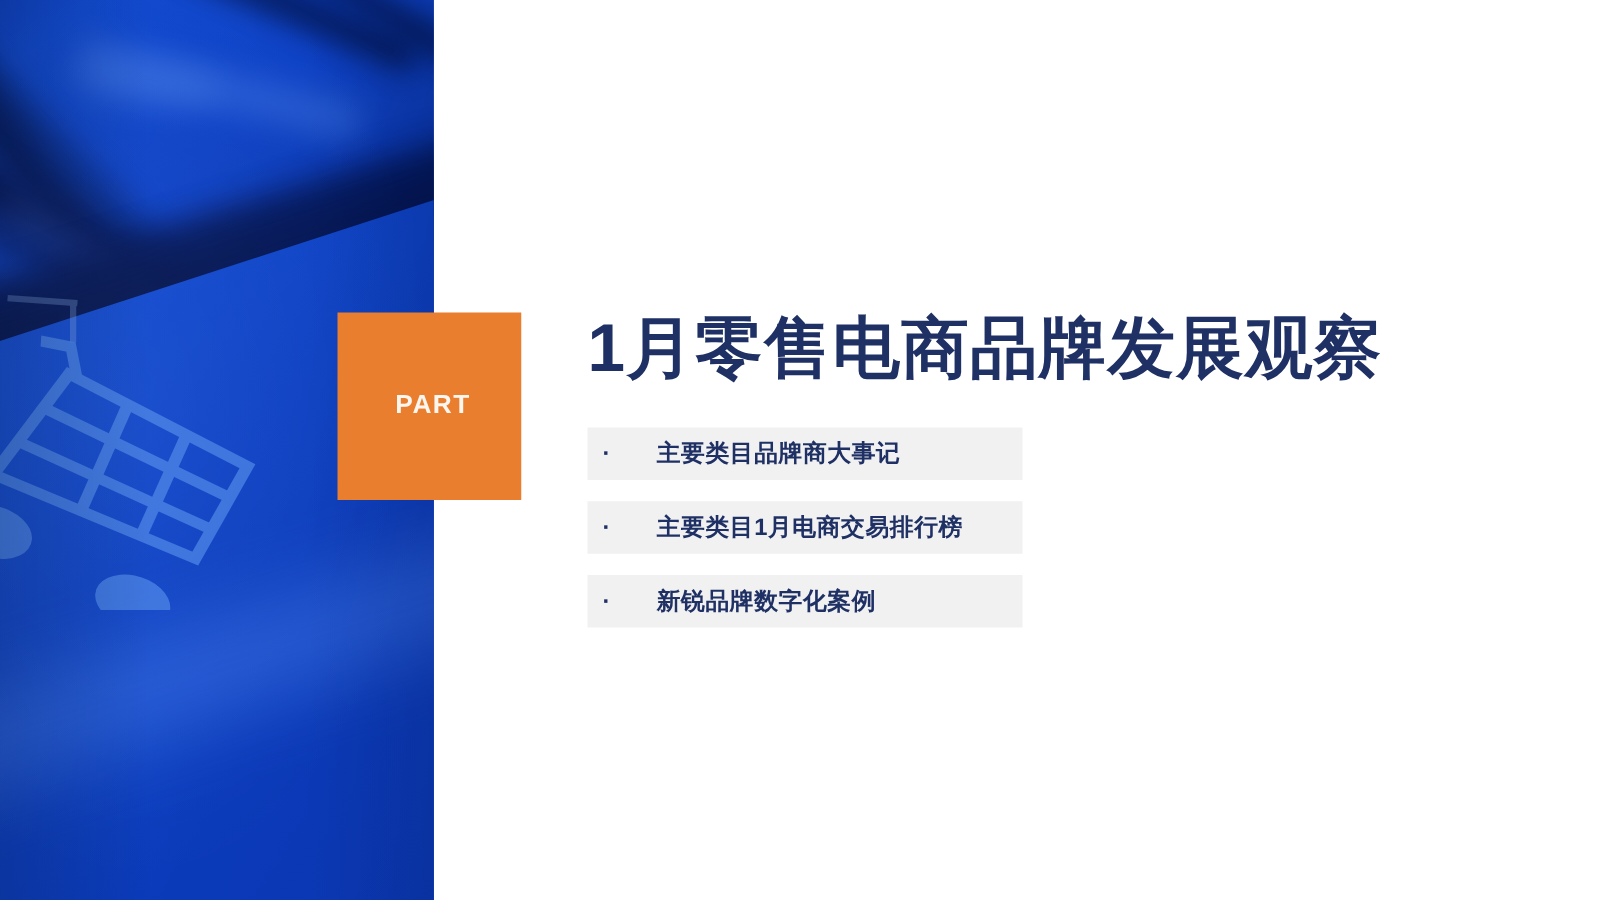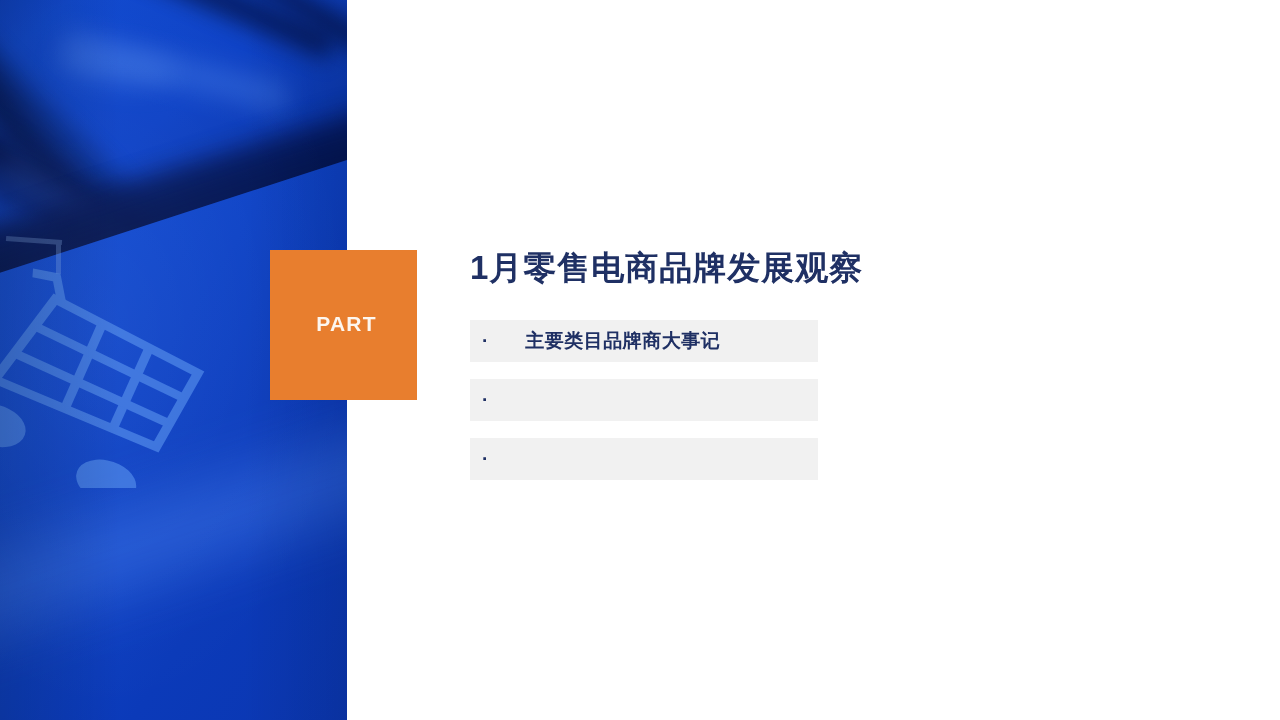--- a/index.html
+++ b/index.html
@@ -182,21 +182,21 @@
   }
 
   
   .content {
     position: absolute;
     left: 470px;
     top: 250px;
     width: 560px;
   }
   .slide-title {
-    font-size: 33px;
+    font-size: 54px;
     font-weight: bold;
     color: #1f3064;
     line-height: 1.08;
     letter-spacing: 1px;
     margin: 0 0 34px 0;
     white-space: nowrap;
   }
   .topic-list {
     list-style: none;
     margin: 0;
@@ -282,20 +282,22 @@
   <div class="content">
     <h1 class="slide-title">1月零售电商品牌发展观察</h1>
 
     <ul class="topic-list">
       <li class="topic-item">
         <span class="topic-dot">·</span>
         <span class="topic-text">主要类目品牌商大事记</span>
       </li>
       <li class="topic-item">
         <span class="topic-dot">·</span>
+        <span class="topic-text">主要类目1月电商交易排行榜</span>
       </li>
       <li class="topic-item">
         <span class="topic-dot">·</span>
+        <span class="topic-text">新锐品牌数字化案例</span>
       </li>
     </ul>
   </div>
 
 </div>
 
 </body></html>

